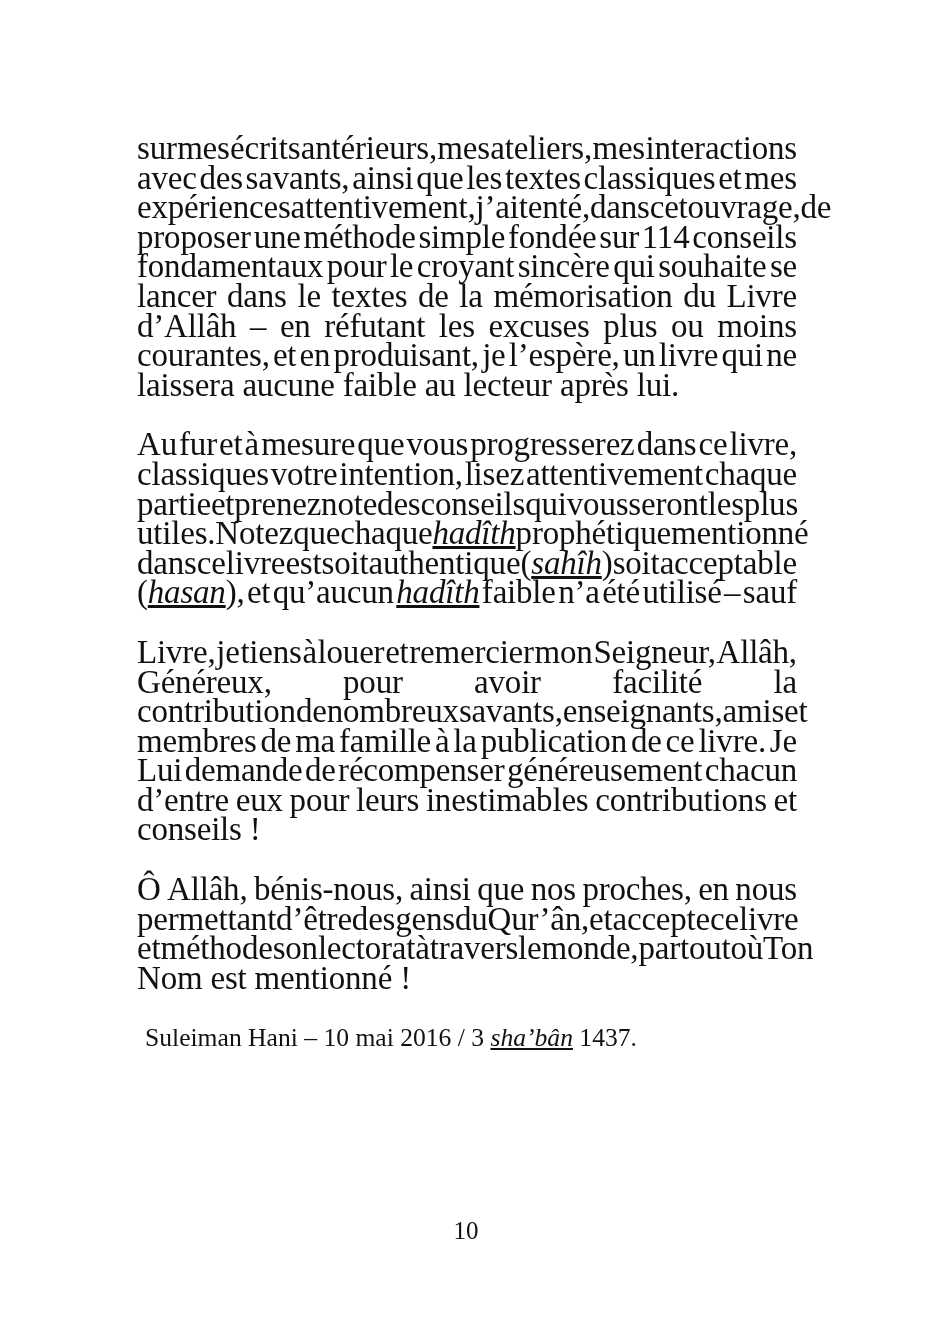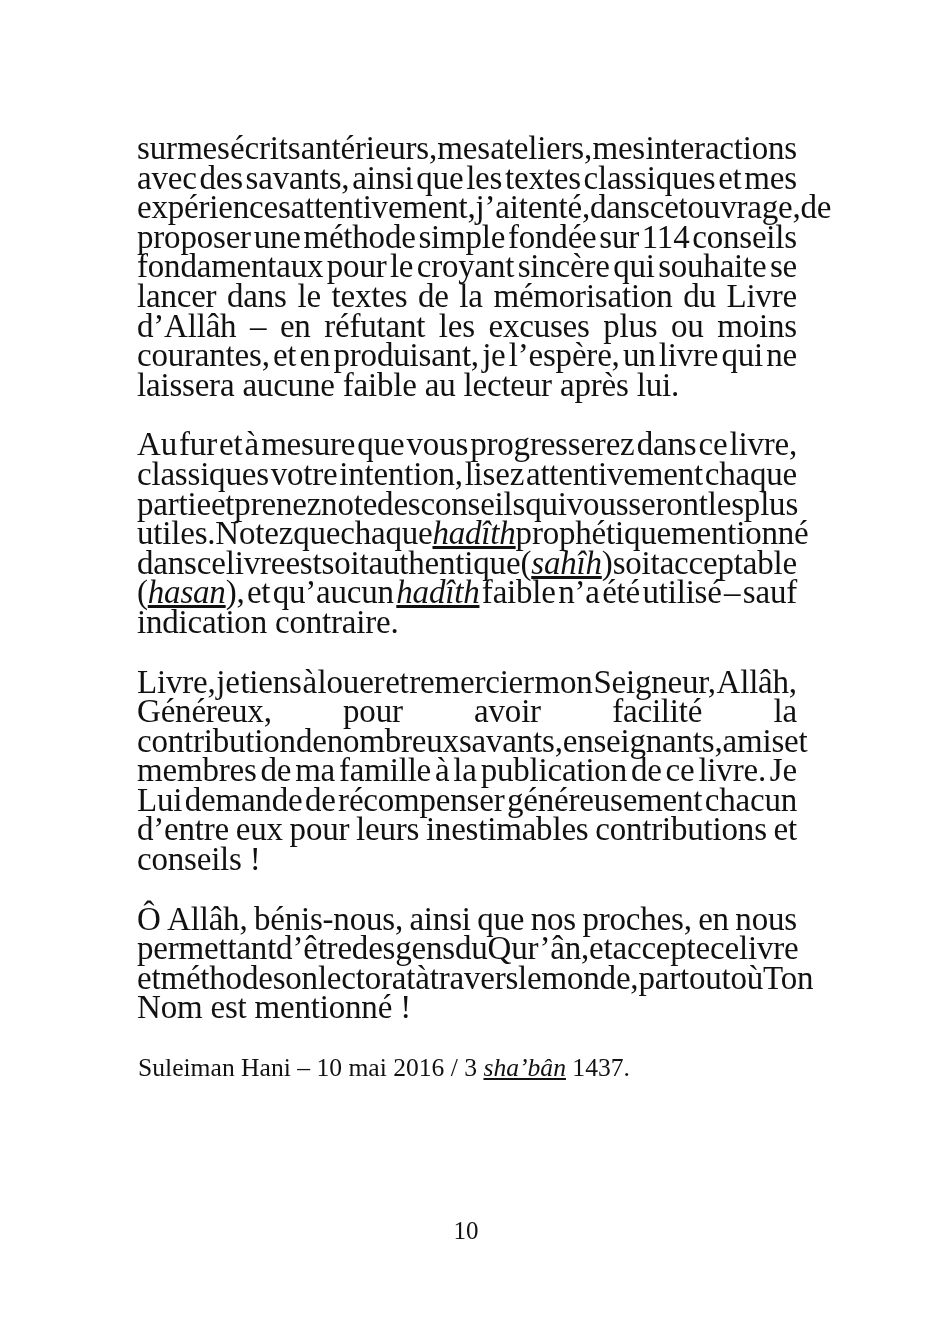--- a/index.html
+++ b/index.html
@@ -42,21 +42,21 @@
       display: flex;
       justify-content: space-between;
       width: 100%;
     }
     .para .line.last .line-inner {
       justify-content: flex-start;
       gap: 0;
     }
     i.it { font-style: italic; text-decoration: underline; }
     .signature {
-      margin: 1px;
+      margin: 8px;
       font-size: 25.6px;
       line-height: 29.6px;
     }
     .page-number {
       position: absolute;
       left: 0;
       width: 932px;
       top: 1216px;
       text-align: center;
       font-size: 25px;
@@ -253,26 +253,20 @@
           <span><span>(</span><i class="it">hasan</i><span>),</span></span>
           <span><span>et</span></span>
           <span><span>qu’aucun</span></span>
           <span><i class="it">hadîth</i></span>
           <span><span>faible</span></span>
           <span><span>n’a</span></span>
           <span><span>été</span></span>
           <span><span>utilisé</span></span>
           <span><span>–</span></span>
           <span><span>sauf</span></span>
-        </span>
-      </span>
-      <span class="line last">
-        <span class="line-inner">
-          <span><span>indication</span>&nbsp;</span>
-          <span><span>contraire.</span></span>
         </span>
       </span>
     </p>
     <p class="para">
       <span class="line">
         <span class="line-inner">
           <span><span>Livre,</span></span>
           <span><span>je</span></span>
           <span><span>tiens</span></span>
           <span><span>à</span></span>

